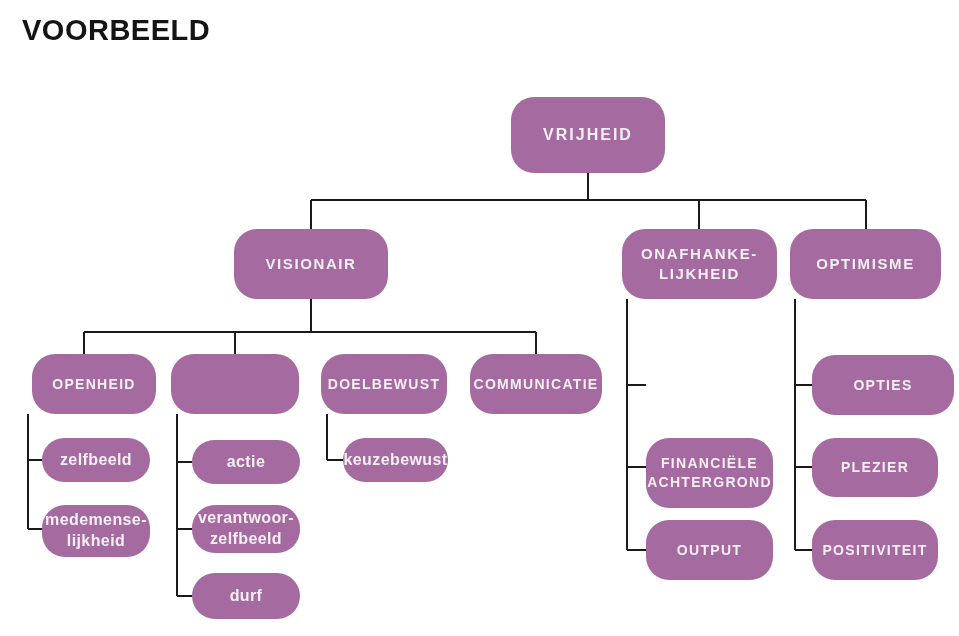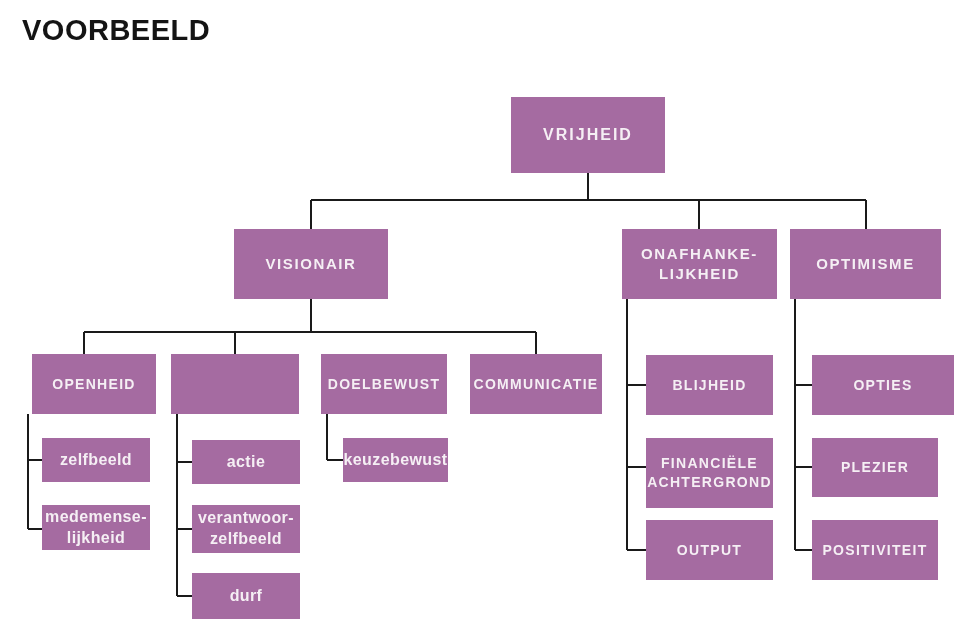--- a/index.html
+++ b/index.html
@@ -17,21 +17,21 @@
   svg.connectors{
     position:absolute;left:0;top:0;width:959px;height:636px;
     pointer-events:none;color:var(--connector,#1a1a1a);
   }
   svg.connectors path{fill:none;stroke:currentColor;stroke-width:2;shape-rendering:crispEdges;}
   .node{
     position:absolute;
     background:var(--node-fill,#a56ba1);
     color:var(--node-text,#f5eff4);
     display:flex;align-items:center;justify-content:center;
-    text-align:center;font-weight:bold;box-sizing:border-box;
+    text-align:center;font-weight:bold;box-sizing:border-box;border-radius:23px;
   }
   .node span{white-space:pre-line;}
   .u{font-size:14px;letter-spacing:1.3px;line-height:1.35;}
   .u0{font-size:16px;letter-spacing:2px;}
   .u1{font-size:15px;letter-spacing:1.6px;}
   .l{font-size:16px;letter-spacing:0.4px;line-height:1.3;}
 </style>
 </head>
 <body>
 
@@ -80,43 +80,40 @@
   <div class="node u" style="left:321px;top:354px;width:126px;height:60px">
     <span>DOELBEWUST</span>
   </div>
   <div class="node u" style="left:470px;top:354px;width:132px;height:60px">
     <span>COMMUNICATIE</span>
   </div>
 
   <div class="node l" style="left:42px;top:438px;width:108px;height:44px">
     <span>zelfbeeld</span>
   </div>
-  <div class="node l" style="left:42px;top:505px;width:108px;height:45px">
+  <div class="node l" style="left:42px;top:505px;width:108px;height:52px">
     <span>medemense-
 lijkheid</span>
   </div>
 
   <div class="node l" style="left:192px;top:440px;width:108px;height:44px">
     <span>actie</span>
   </div>
   <div class="node l" style="left:192px;top:505px;width:108px;height:48px">
     <span>verantwoor-
 zelfbeeld</span>
   </div>
   <div class="node l" style="left:192px;top:573px;width:108px;height:46px">
     <span>durf</span>
   </div>
 
   <div class="node l" style="left:343px;top:438px;width:105px;height:44px">
     <span>keuzebewust</span>
   </div>
 
-  <div class="node u" style="left:646px;top:355px;width:127px;height:60px">
-    <span>BLIJHEID</span>
-  </div>
   <div class="node u" style="left:646px;top:438px;width:127px;height:70px">
     <span>FINANCIËLE
 ACHTERGROND</span>
   </div>
   <div class="node u" style="left:646px;top:520px;width:127px;height:60px">
     <span>OUTPUT</span>
   </div>
 
   <div class="node u" style="left:812px;top:355px;width:142px;height:60px">
     <span>OPTIES</span>

